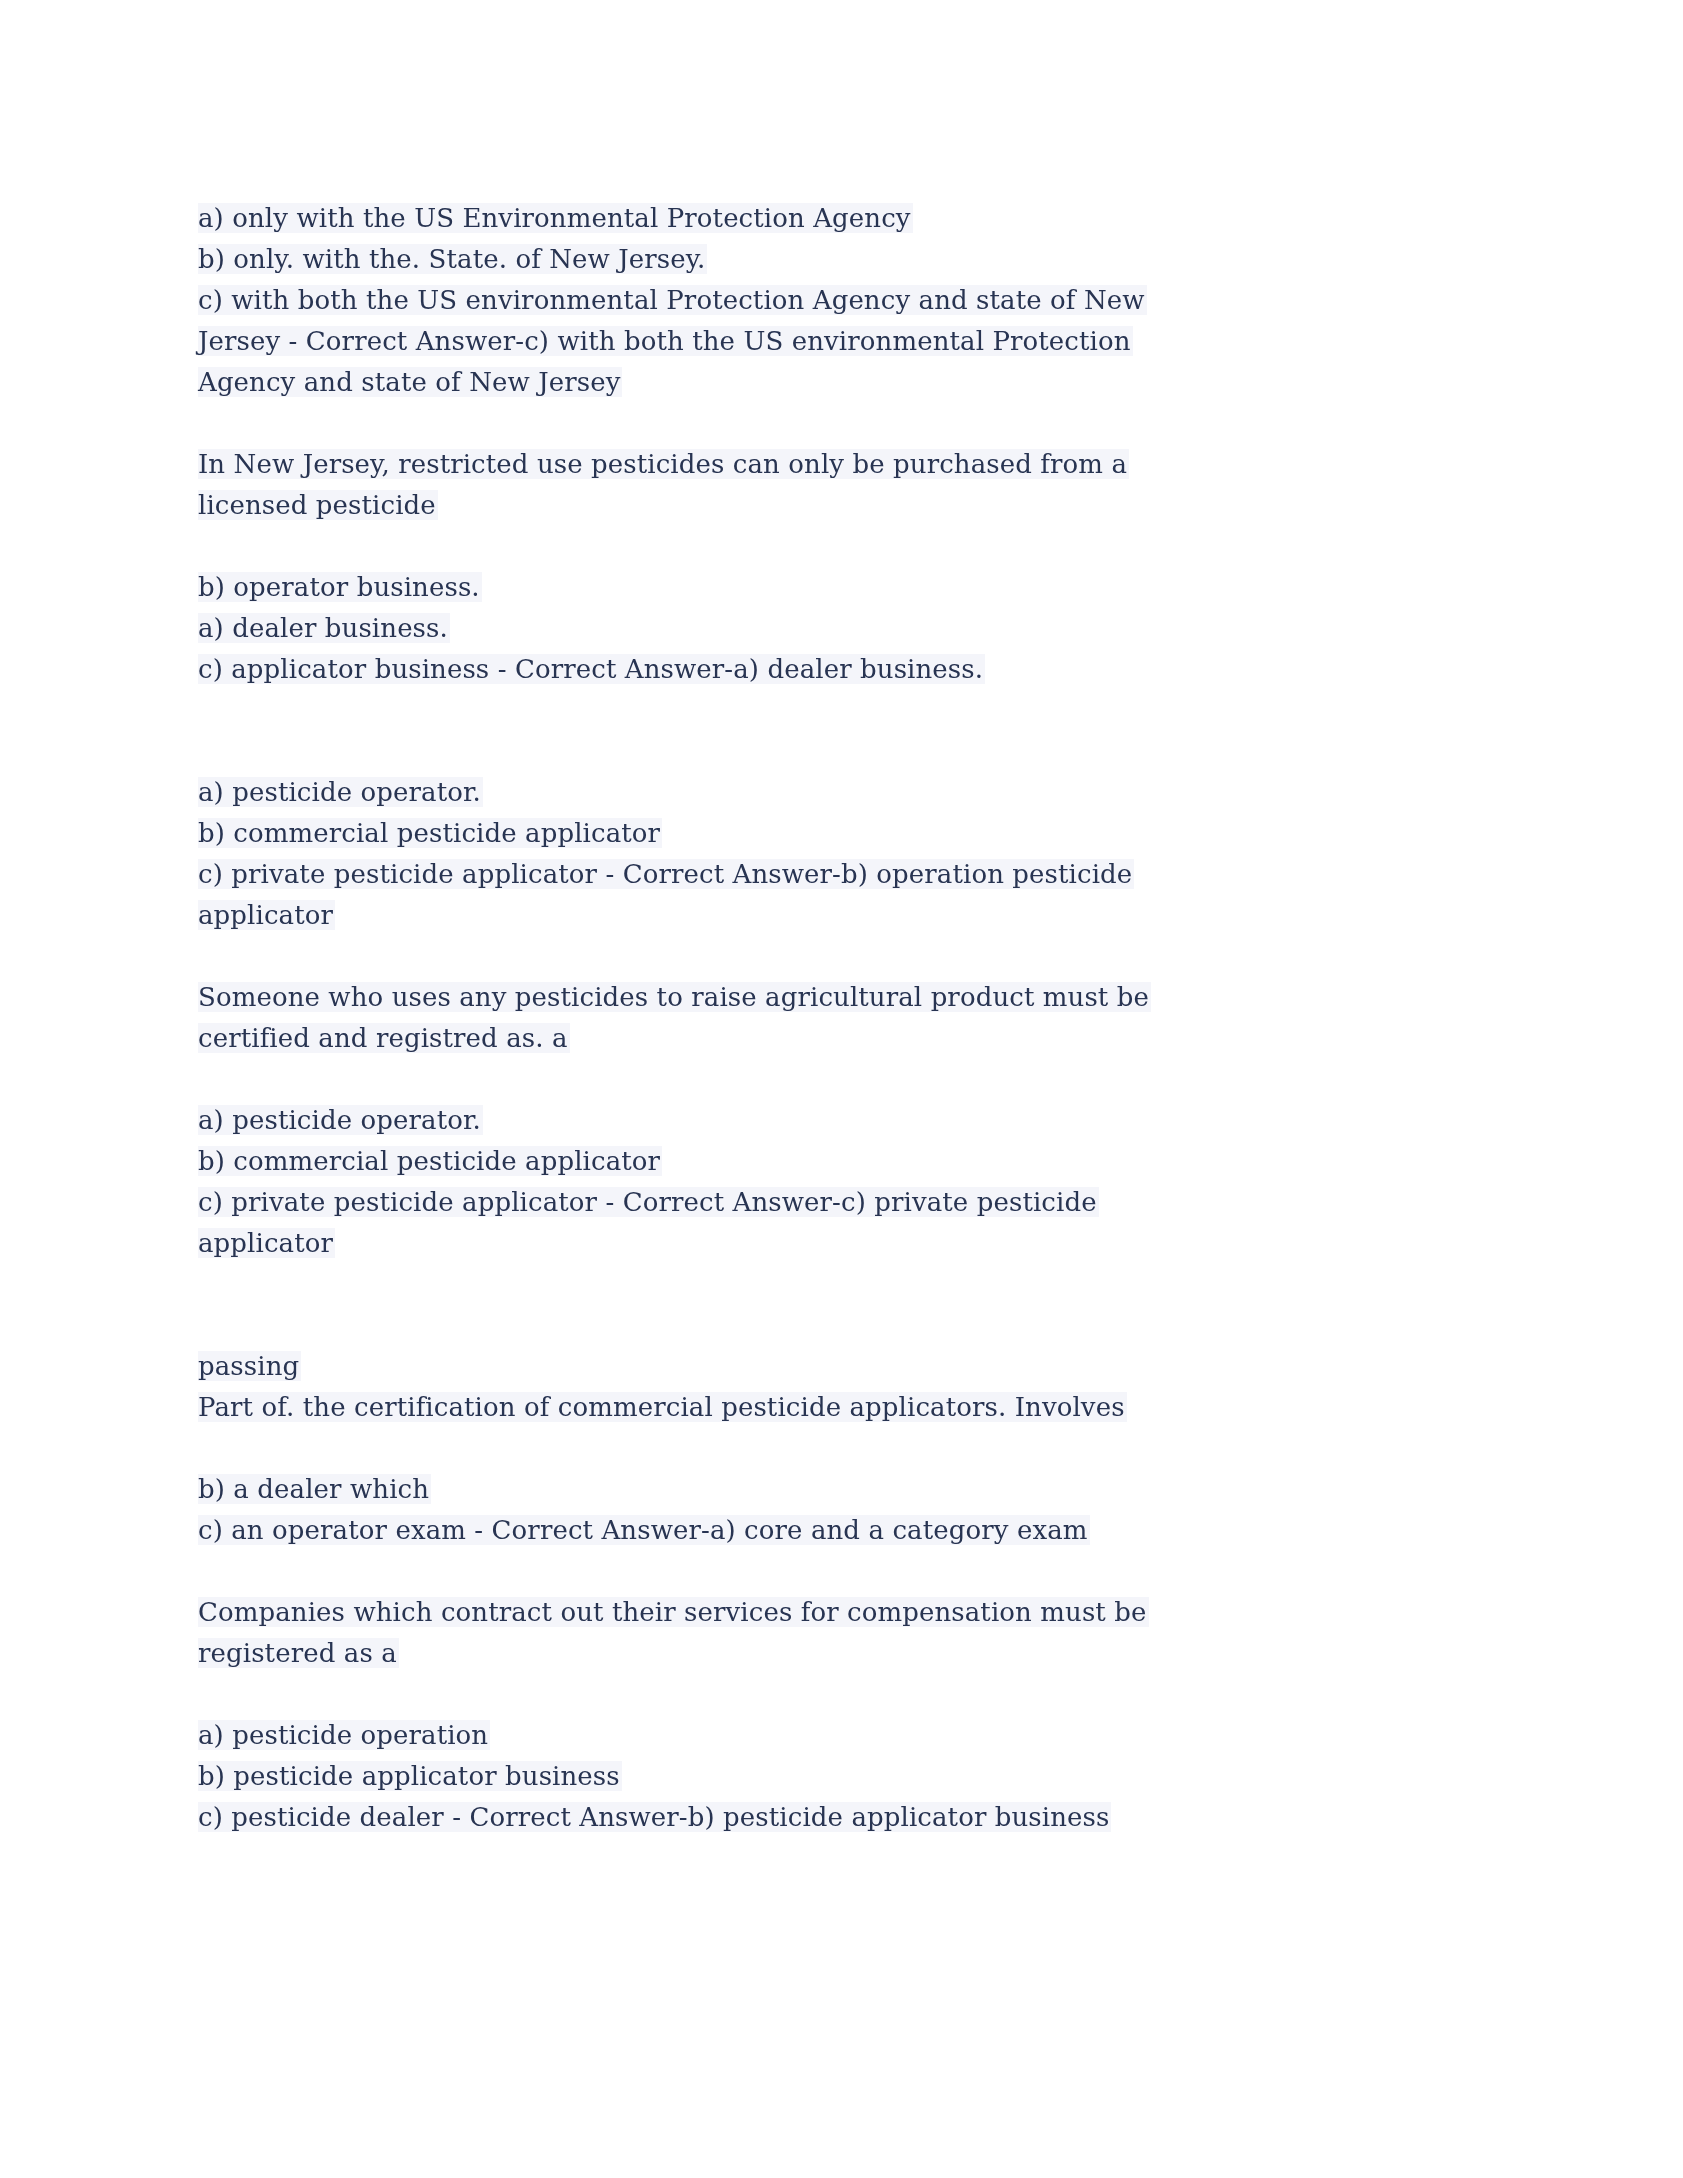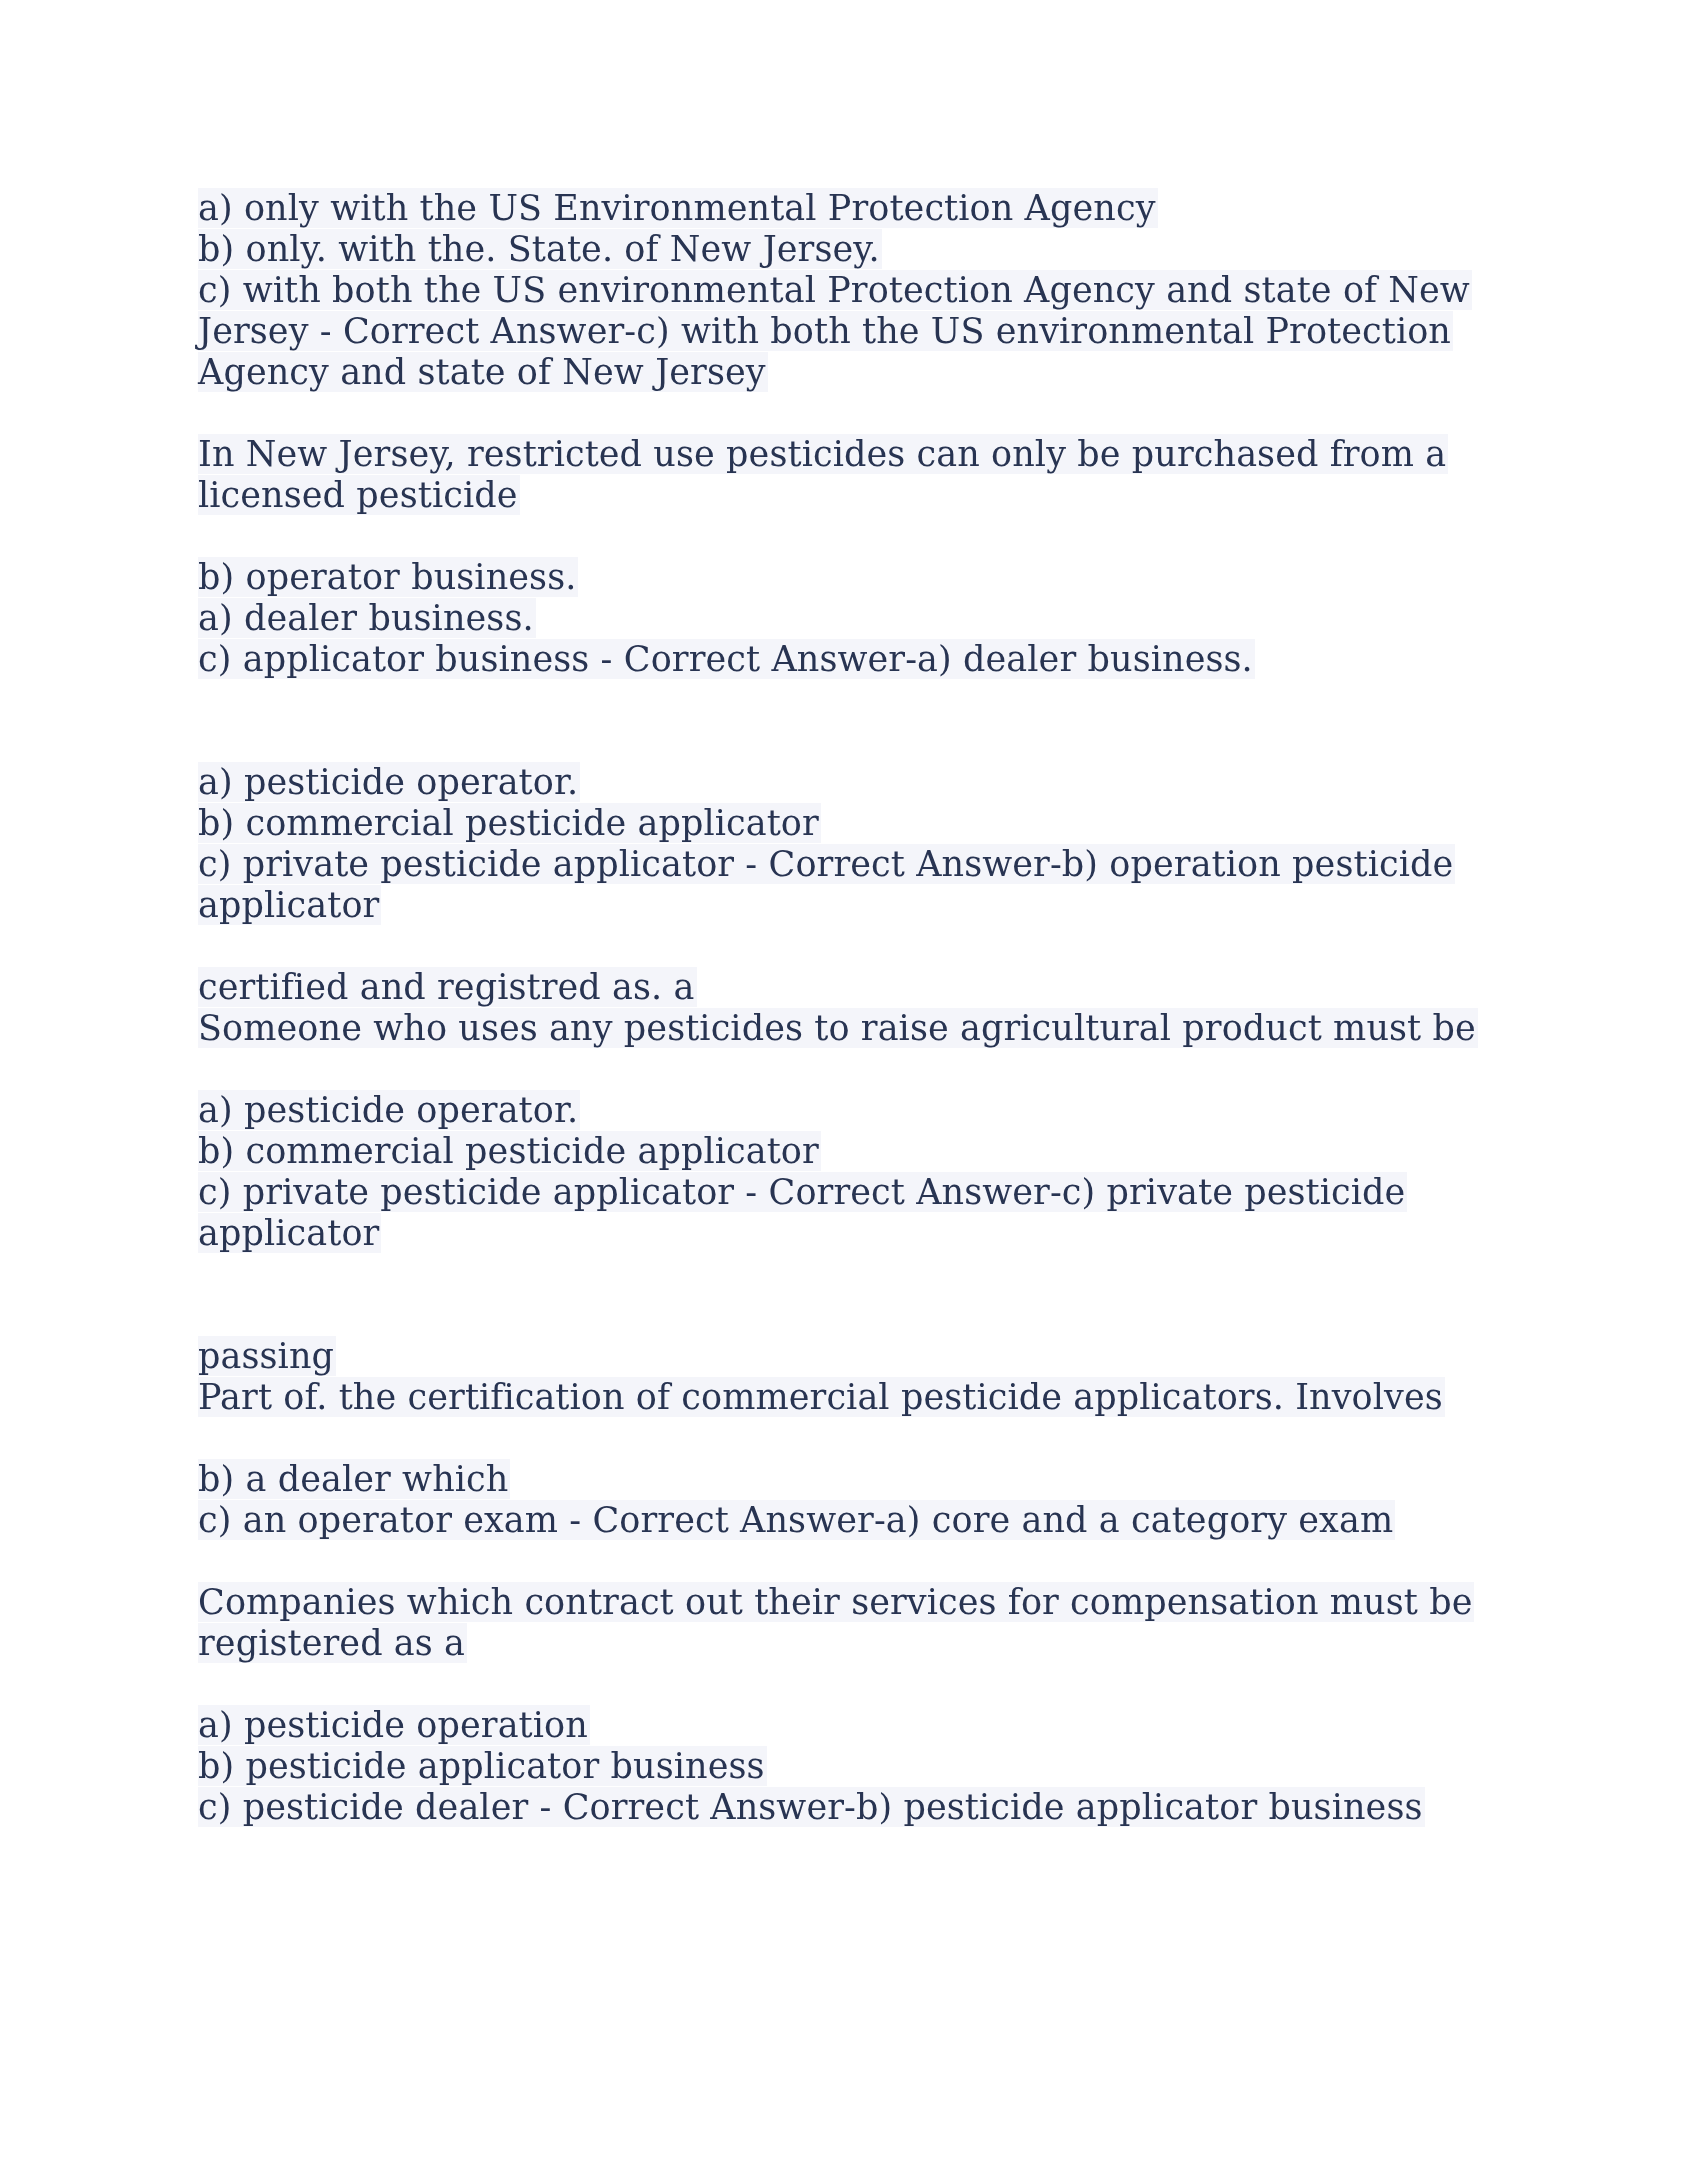--- a/index.html
+++ b/index.html
@@ -1,20 +1,20 @@
 <!DOCTYPE html>
 <html><head>
 <meta charset="utf-8">
 <style>
   html, body { margin: 0; padding: 0; background: #ffffff; }
   body { width: 1683px; height: 2178px; position: relative; overflow: hidden; }
   .page {
-    position: absolute; left: 198px; top: 188px; width: 1287px;
+    position: absolute; left: 198px; top: 198px; width: 1287px;
     font-family: "DejaVu Serif", serif;
-    font-size: 35px; line-height: 41px; color: #283452;
+    font-size: 26px; line-height: 41px; color: #283452;
     letter-spacing: 0.1px;
   }
   .line { display: block; height: 41px; white-space: nowrap; }
   .line span { background: #f4f5fa; padding-right: 2px; }
   .gap { height: 41px; }
   .gap2 { height: 82px; }
 </style>
 </head>
 <body>
 
@@ -42,22 +42,22 @@
   <div>
     <div class="gap"></div>
     <div class="line"><span>a) pesticide operator.</span></div>
     <div class="line"><span>b) commercial pesticide applicator</span></div>
     <div class="line"><span>c) private pesticide applicator - Correct Answer-b) operation pesticide</span></div>
     <div class="line"><span>applicator</span></div>
   </div>
   <div class="gap"></div>
 
   <div>
+    <div class="line"><span>Someone who uses any pesticides to raise agricultural product must be</span></div>
     <div class="line"><span>certified and registred as. a</span></div>
-    <div class="line"><span>Someone who uses any pesticides to raise agricultural product must be</span></div>
     <div class="gap"></div>
     <div class="line"><span>a) pesticide operator.</span></div>
     <div class="line"><span>b) commercial pesticide applicator</span></div>
     <div class="line"><span>c) private pesticide applicator - Correct Answer-c) private pesticide</span></div>
     <div class="line"><span>applicator</span></div>
   </div>
   <div class="gap2"></div>
 
   <div>
     <div class="line"><span>passing</span></div>

